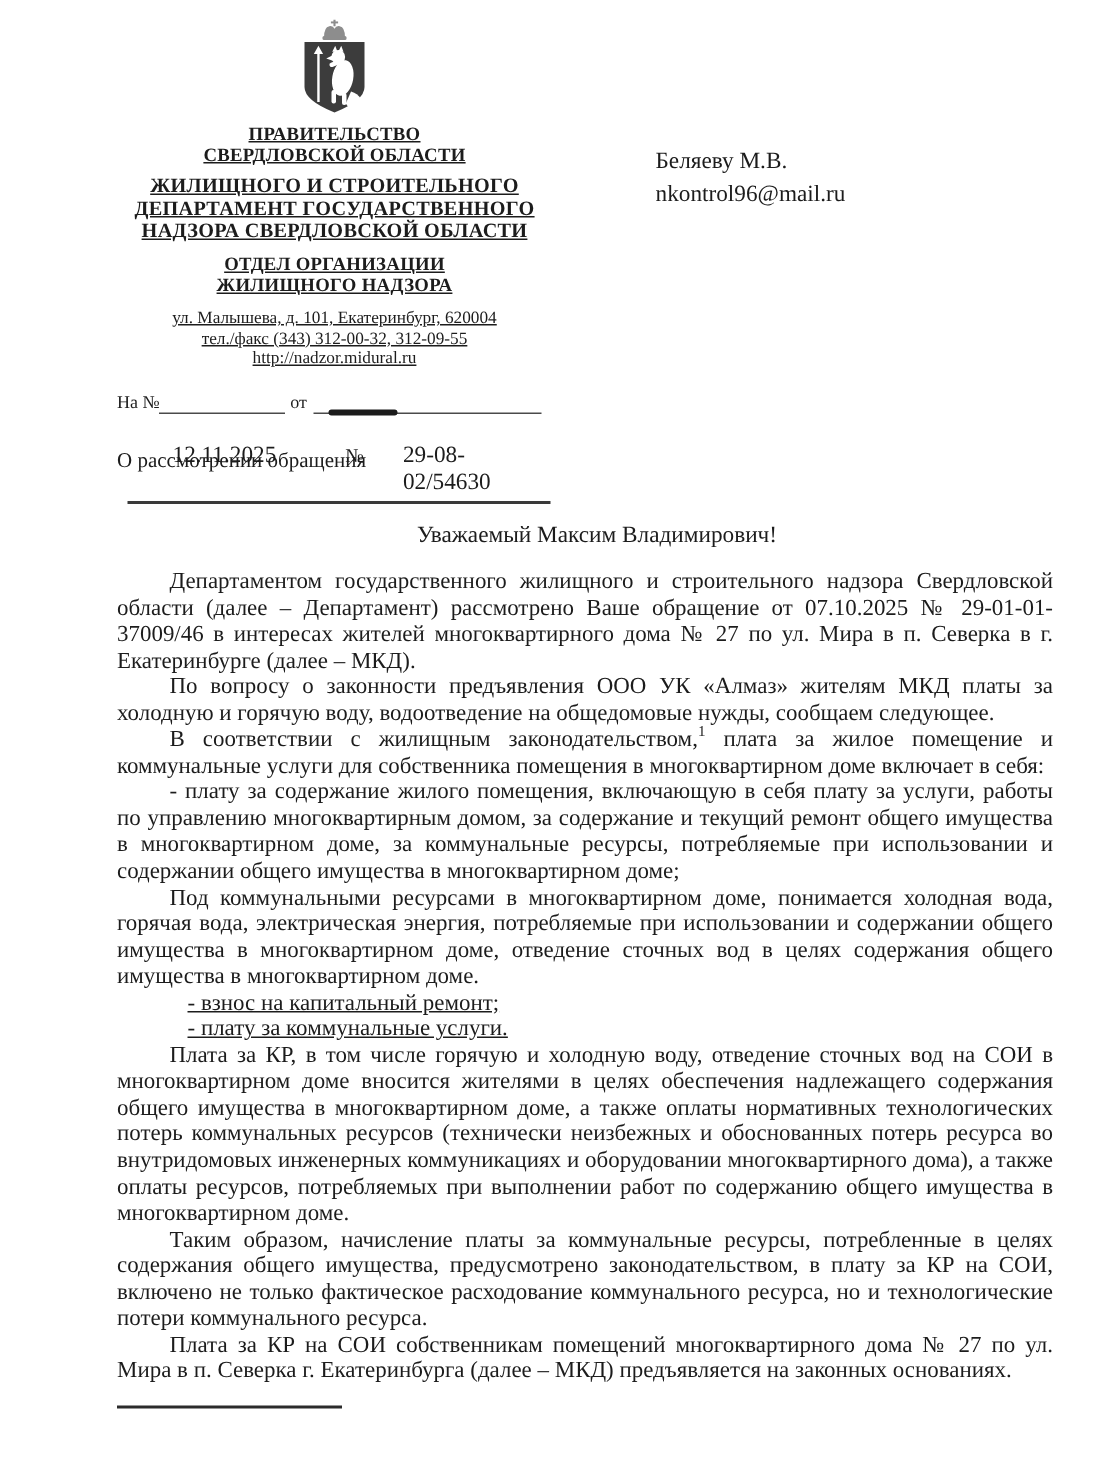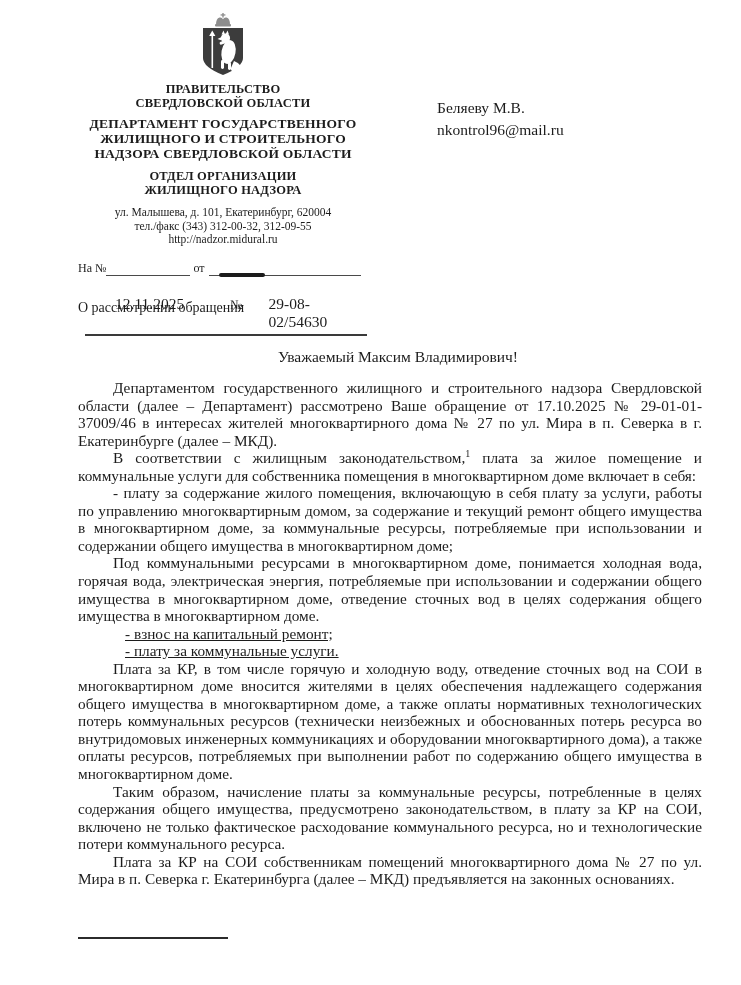--- a/index.html
+++ b/index.html
@@ -3,21 +3,21 @@
 <meta charset="utf-8">
 <style>
   html,body { margin:0; padding:0; background:#ffffff; }
   .page {
     position:relative; width:741px; height:985px; background:#ffffff;
     font-family:"Liberation Serif","DejaVu Serif",serif; color:#1c1c1c;
     overflow:hidden;
   }
 
   
-  .letterhead { position:absolute; left:85px; top:13px; width:276px; text-align:center; }
+  .letterhead { position:absolute; left:85px; top:13px; width:276px; text-align:center;text-decoration:underline; }
   .emblem { display:block; margin:0 auto 5px auto; }
   .gov-name  { font-weight:bold; font-size:12.5px; line-height:14px; letter-spacing:.2px; }
   .dept-name { font-weight:bold; font-size:13.5px; line-height:15px; margin-top:6px; letter-spacing:.2px; }
   .div-name  { font-weight:bold; font-size:12.5px; line-height:14px; margin-top:8px; letter-spacing:.2px; }
   .contact   { font-size:11.5px; line-height:13.5px; margin-top:9px; }
 
   
   .addressee { position:absolute; left:437px; top:97px; font-size:15.5px; line-height:22px; }
 
   
@@ -86,22 +86,22 @@
         <rect x="23.5" y="28" width="7" height="3" rx="1.5" transform="rotate(-20 27 29.5)"></rect>
       </g>
     </svg>
 
     <div class="gov-name">
       <div>ПРАВИТЕЛЬСТВО</div>
       <div>СВЕРДЛОВСКОЙ ОБЛАСТИ</div>
     </div>
 
     <div class="dept-name">
+      <div>ЖИЛИЩНОГО И СТРОИТЕЛЬНОГО</div>
       <div>ДЕПАРТАМЕНТ ГОСУДАРСТВЕННОГО</div>
-      <div>ЖИЛИЩНОГО И СТРОИТЕЛЬНОГО</div>
       <div>НАДЗОРА СВЕРДЛОВСКОЙ ОБЛАСТИ</div>
     </div>
 
     <div class="div-name">
       <div>ОТДЕЛ ОРГАНИЗАЦИИ</div>
       <div>ЖИЛИЩНОГО НАДЗОРА</div>
     </div>
 
     <div class="contact">
       <div>ул. Малышева, д. 101, Екатеринбург, 620004</div>
@@ -122,21 +122,22 @@
   </div>
 
   <div class="reply-row">
     <span>На №</span><span class="uline u1"></span><span class="reply-from">от</span><span class="uline u2"><span class="redact"></span></span>
   </div>
 
   <div class="subject">О рассмотрении обращения</div>
   <div class="salutation">Уважаемый Максим Владимирович!</div>
 
   <div class="body">
-    <p>Департаментом государственного жилищного и строительного надзора Свердловской области (далее – Департамент) рассмотрено Ваше обращение от 17.10.2025 № 29-01-01-37009/46 в интересах жителей многоквартирного дома № 27 по ул. Мира в п. Северка в г. Екатеринбурге (далее – МКД).</p>
+    <p>Департаментом государственного жилищного и строительного надзора Свердловской области (далее – Департамент) рассмотрено Ваше обращение от 07.10.2025 № 29-01-01-37009/46 в интересах жителей многоквартирного дома № 27 по ул. Мира в п. Северка в г. Екатеринбурге (далее – МКД).</p>
+    <p>По вопросу о законности предъявления ООО УК «Алмаз» жителям МКД платы за холодную и горячую воду, водоотведение на общедомовые нужды, сообщаем следующее.</p>
     <p><span>В соответствии с жилищным законодательством,</span><sup class="fnref">1</sup><span> плата за жилое помещение и коммунальные услуги для собственника помещения в многоквартирном доме включает в себя:</span></p>
     <p>- плату за содержание жилого помещения, включающую в себя плату за услуги, работы по управлению многоквартирным домом, за содержание и текущий ремонт общего имущества в многоквартирном доме, за коммунальные ресурсы, потребляемые при использовании и содержании общего имущества в многоквартирном доме;</p>
     <p>Под коммунальными ресурсами в многоквартирном доме, понимается холодная вода, горячая вода, электрическая энергия, потребляемые при использовании и содержании общего имущества в многоквартирном доме, отведение сточных вод в целях содержания общего имущества в многоквартирном доме.</p>
     <p class="deep">- взнос на капитальный ремонт;</p>
     <p class="deep">- плату за коммунальные услуги.</p>
     <p>Плата за КР, в том числе горячую и холодную воду, отведение сточных вод на СОИ в многоквартирном доме вносится жителями в целях обеспечения надлежащего содержания общего имущества в многоквартирном доме, а также оплаты нормативных технологических потерь коммунальных ресурсов (технически неизбежных и обоснованных потерь ресурса во внутридомовых инженерных коммуникациях и оборудовании многоквартирного дома), а также оплаты ресурсов, потребляемых при выполнении работ по содержанию общего имущества в многоквартирном доме.</p>
     <p>Таким образом, начисление платы за коммунальные ресурсы, потребленные в целях содержания общего имущества, предусмотрено законодательством, в плату за КР на СОИ, включено не только фактическое расходование коммунального ресурса, но и технологические потери коммунального ресурса.</p>
     <p>Плата за КР на СОИ собственникам помещений многоквартирного дома № 27 по ул. Мира в п. Северка г. Екатеринбурга (далее – МКД) предъявляется на законных основаниях.</p>
   </div>
 

